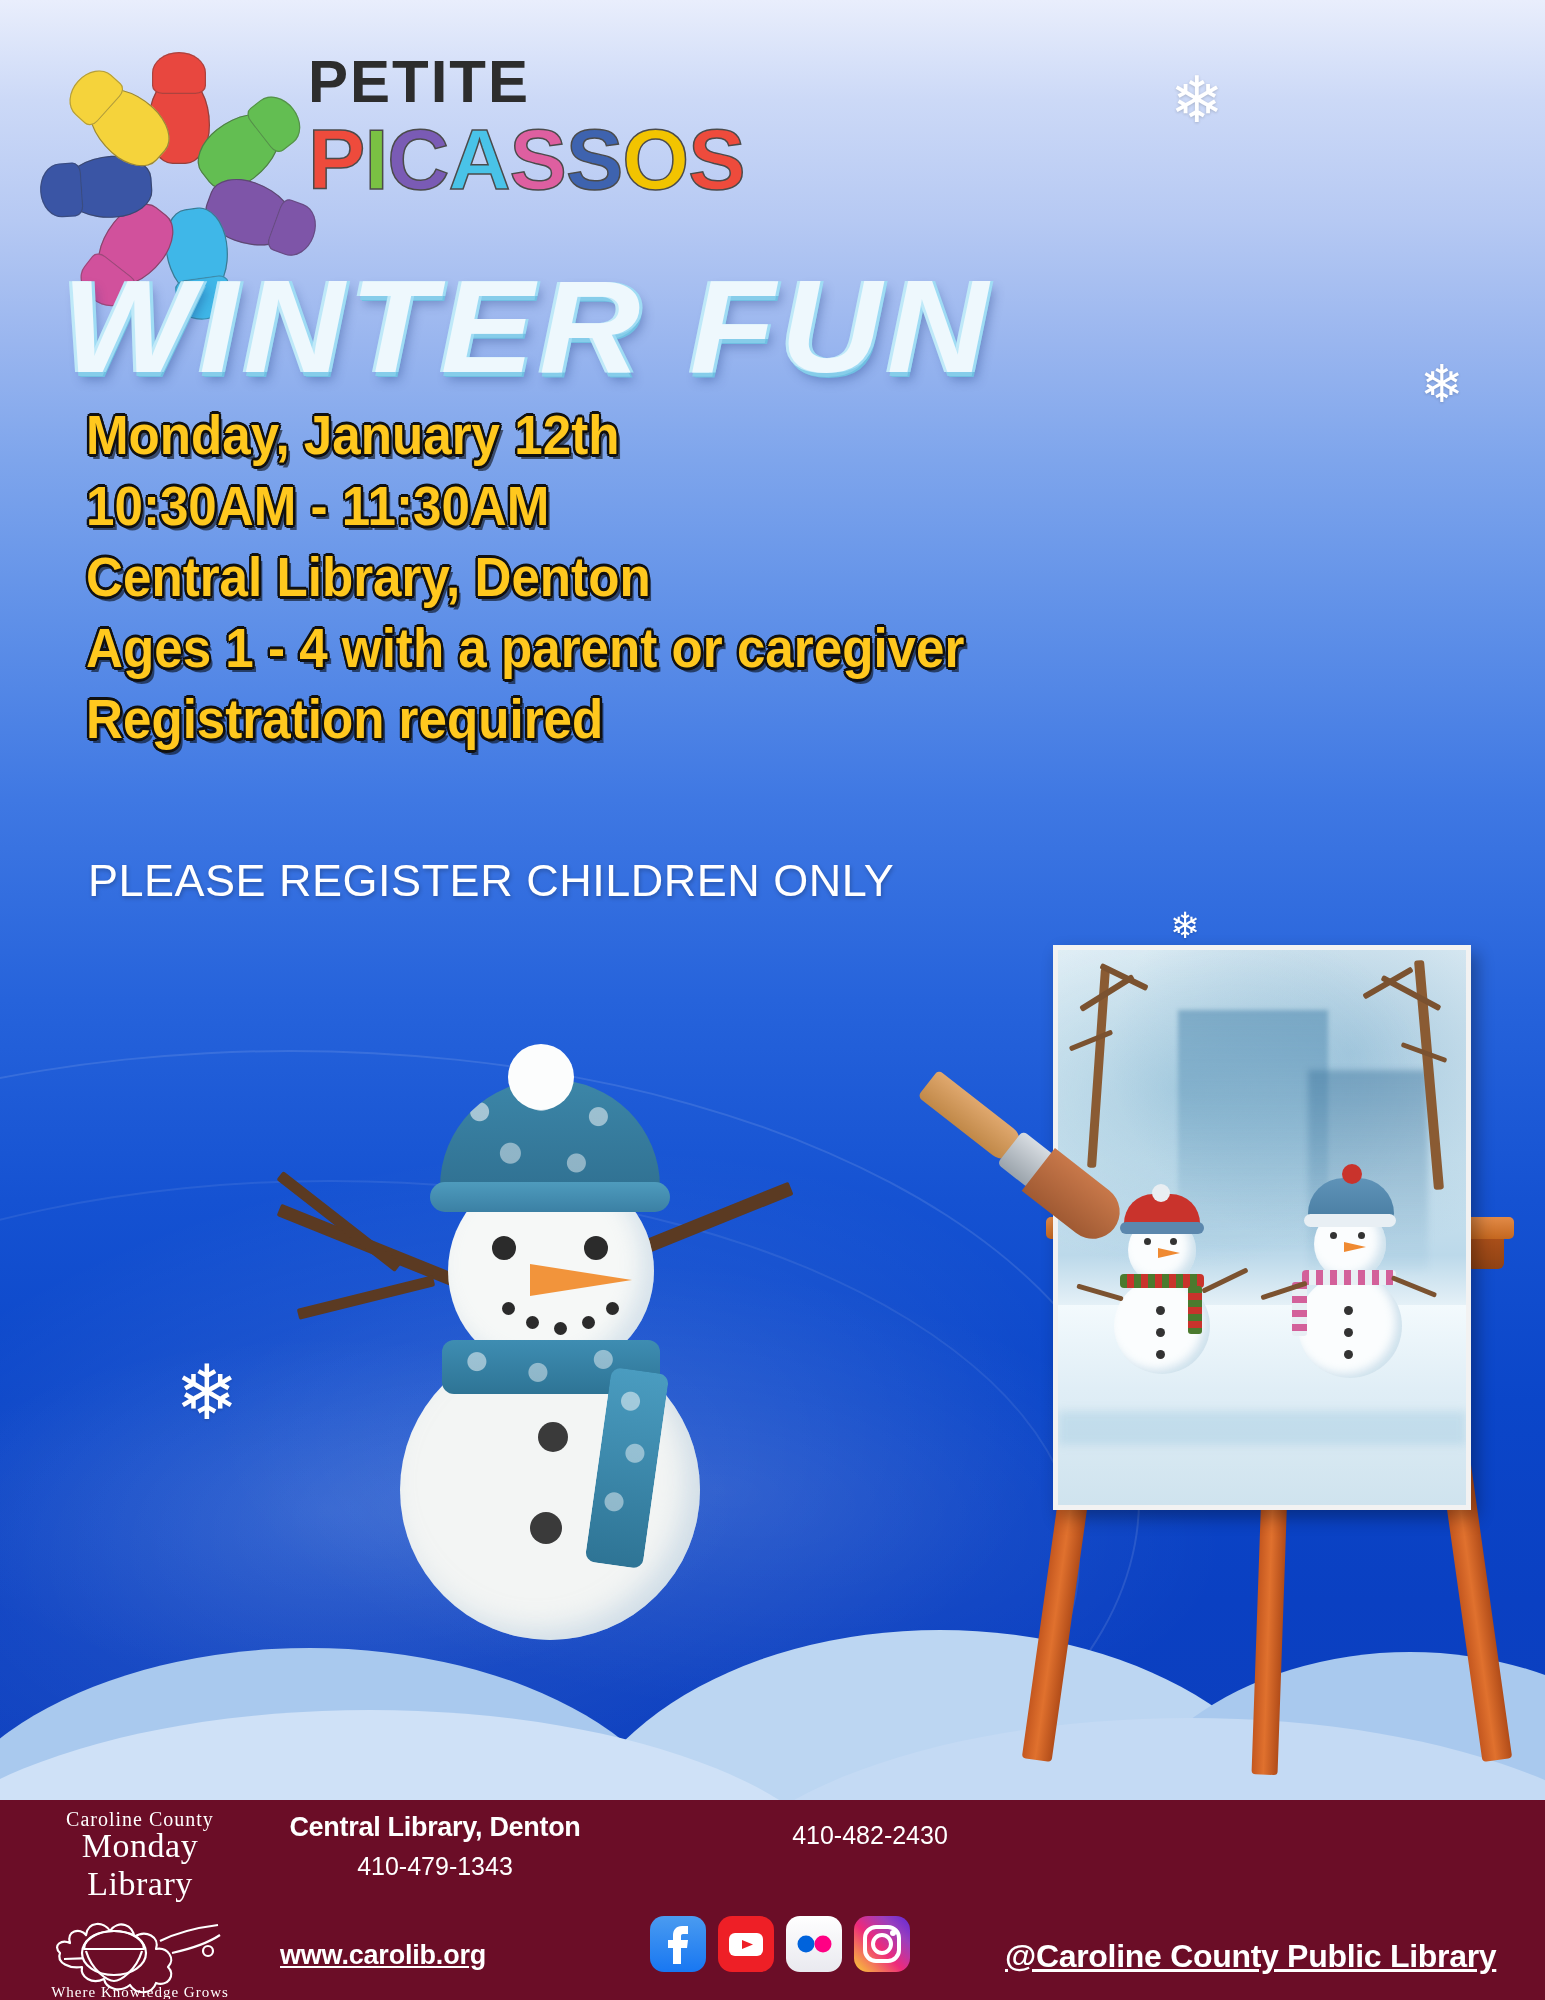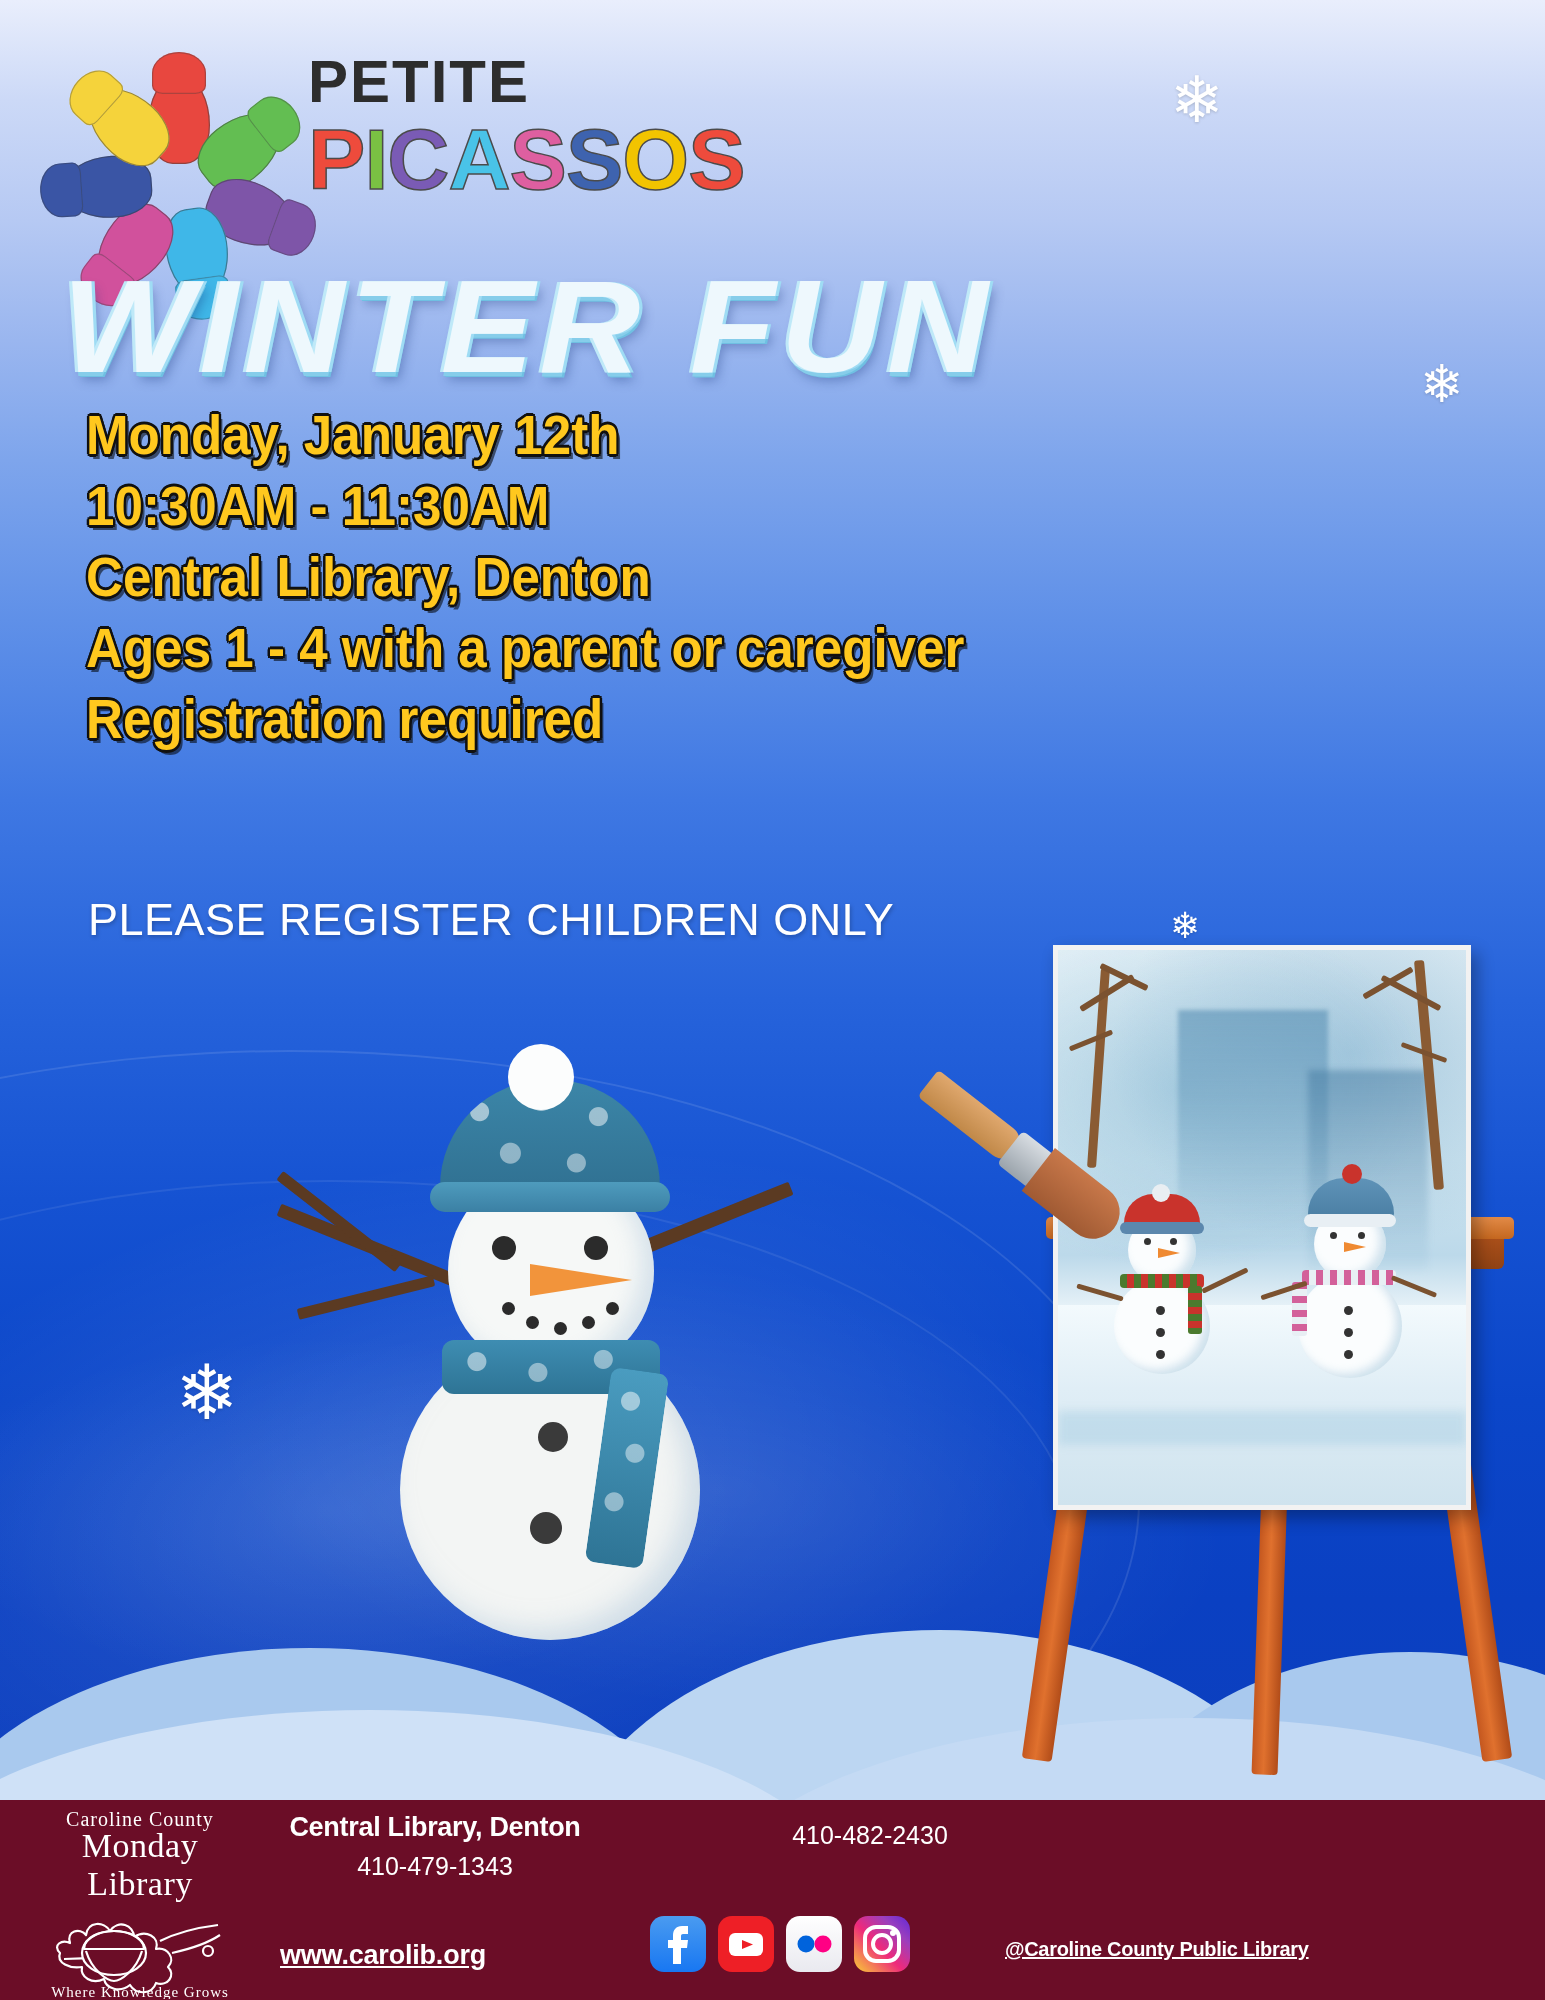--- a/index.html
+++ b/index.html
@@ -79,21 +79,20 @@
       -2px -2px 0 #111, 2px -2px 0 #111, -2px 2px 0 #111, 2px 2px 0 #111,
       0 -2.6px 0 #111, 0 2.6px 0 #111, -2.6px 0 0 #111, 2.6px 0 0 #111,
       4px 5px 0 rgba(0,0,0,0.55);
   }
 
   .please{
     position:absolute; left:88px; top:855px;
     font-family:"Liberation Sans", sans-serif; font-size:45px; font-weight:normal;
     color:#ffffff; letter-spacing:0.5px; white-space:nowrap;
     text-shadow:1px 2px 4px rgba(0,0,0,0.25);
-    margin-top:39px;
   }
 
   
   .flake{ position:absolute; color:#fff; line-height:1; text-shadow:0 1px 3px rgba(0,0,0,0.18); }
 
   
   .hills{ position:absolute; left:0; bottom:200px; width:1545px; height:240px; }
   .hill{ position:absolute; border-radius:50% 50% 0 0 / 100% 100% 0 0; }
 
   
@@ -125,21 +124,21 @@
   .branches{ position:absolute; left:250px; top:12px; width:1280px; display:flex; }
   .branch-col{ text-align:center; color:#fff; }
   .branch-name{ font-size:27px; font-weight:bold; letter-spacing:-0.3px; white-space:nowrap; }
   .branch-phone{ font-size:25px; margin-top:9px; }
 
   .botrow{ position:absolute; left:0; top:118px; width:1545px; height:80px; }
   .weburl{ position:absolute; left:280px; top:22px; font-size:27px; font-weight:bold;
            color:#fff; text-decoration:underline; letter-spacing:-0.2px; }
   .socials{ position:absolute; left:650px; top:-2px; display:flex; gap:12px; align-items:center; }
   .sicon{ width:56px; height:56px; border-radius:14px; position:relative; }
-  .handle{ position:absolute; left:1005px; top:20px; font-size:20px; font-weight:bold;
+  .handle{ position:absolute; left:1005px; top:20px; font-size:32px; font-weight:bold;
            color:#fff; text-decoration:underline; white-space:nowrap; letter-spacing:-0.3px; }
 </style>
 </head>
 <body>
 
 <div class="poster">
 
   <div class="swirl sw1"></div>
   <div class="swirl sw2"></div>
   <div class="swirl sw3"></div>

